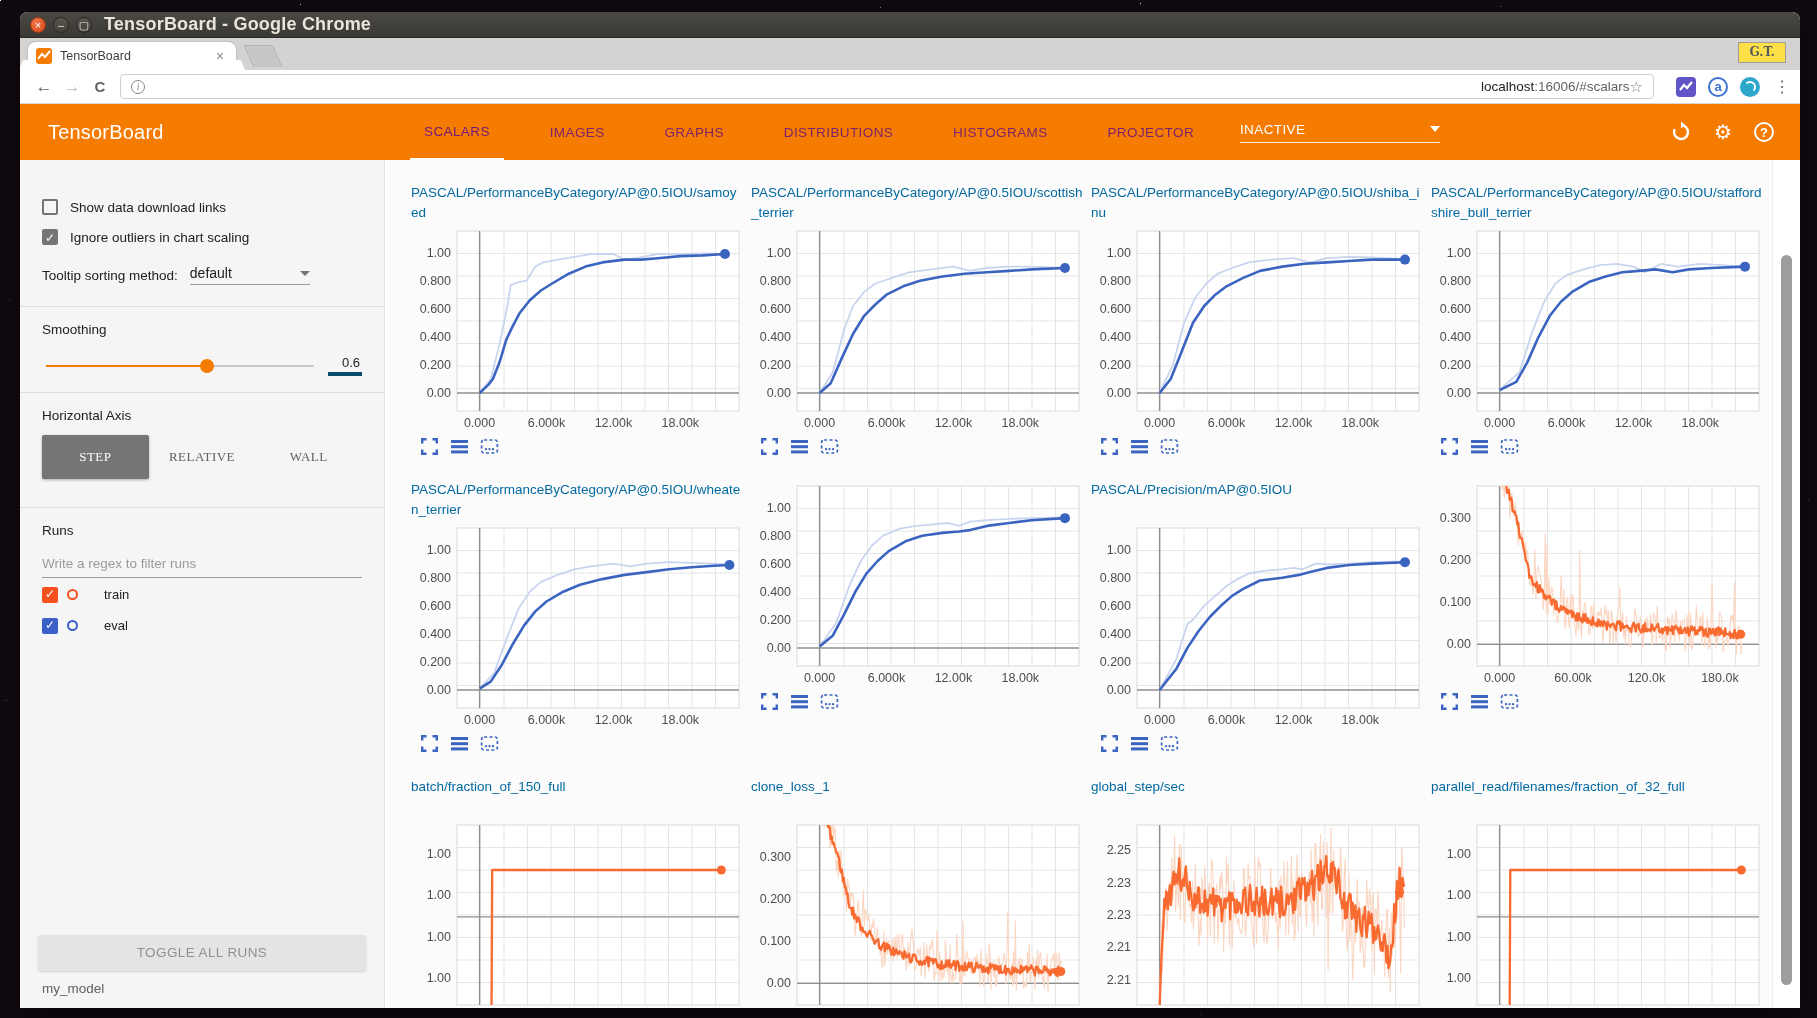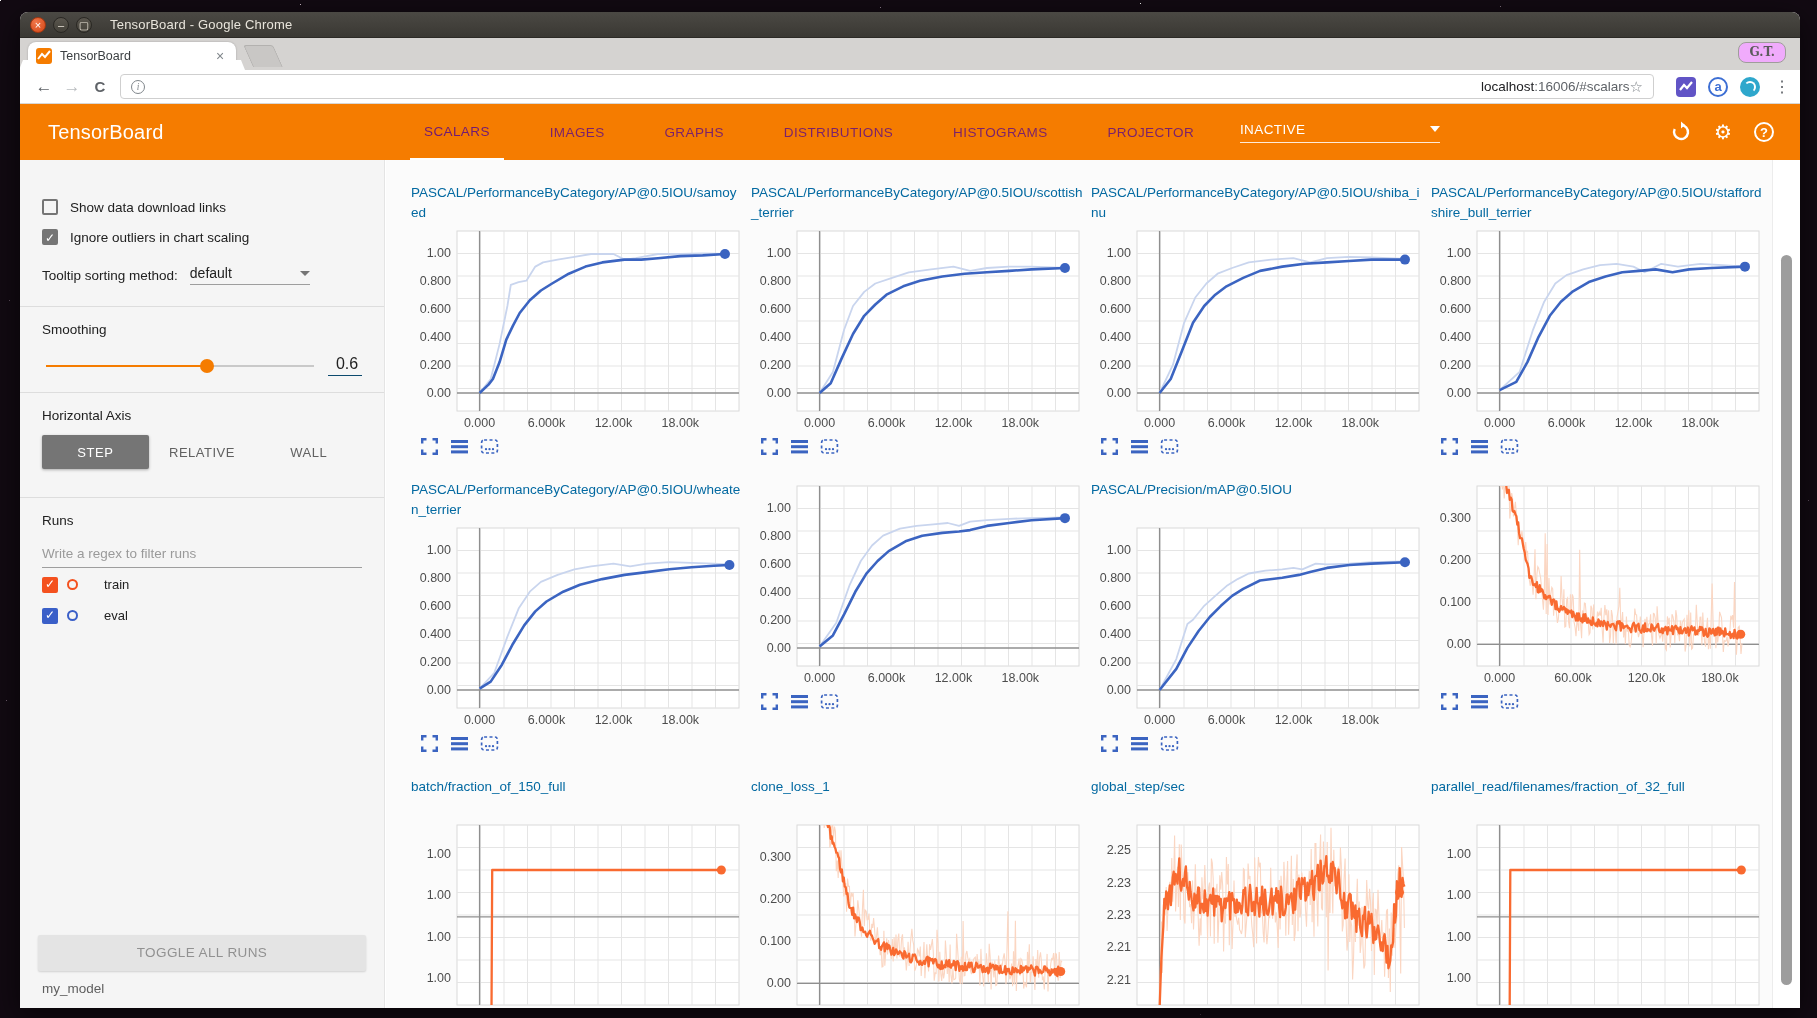--- a/index.html
+++ b/index.html
@@ -15,37 +15,37 @@
 
   
   .titlebar { position:absolute; left:0; top:0; right:0; height:26px;
     background:linear-gradient(#4b4944,#3a3833); border-bottom:1px solid #2c2a26;
     display:flex; align-items:center; }
   .winbtns { display:flex; gap:7px; margin-left:10px; }
   .winbtn { width:16px; height:16px; border-radius:50%; font-size:11px; line-height:15px;
     text-align:center; color:#e8e2d6; border:1px solid #2a2824; }
   .winbtn.close { background:radial-gradient(circle at 35% 30%, #f0764a, #d34615); color:#fff; border-color:#a33812; }
   .winbtn.min, .winbtn.max { background:linear-gradient(#5a564e,#44413a); }
-  .wintitle { color:#e9e5dc; font-size:13px; font-weight:normal; margin-left:18px; letter-spacing:.2px; }
+  .wintitle { color:#e9e5dc; font-size:18px; font-weight:bold; margin-left:12px; letter-spacing:.2px; }
 
   
   .tabstrip { position:absolute; left:0; top:26px; right:0; height:32px; background:#d5d3d1; }
   .tab { position:absolute; left:8px; bottom:0; width:208px; height:28px; background:#fff;
     border-radius:8px 8px 0 0; display:flex; align-items:center; padding:0 8px;
     box-shadow:0 0 2px rgba(0,0,0,.25); }
   .tab:before,.tab:after{ content:""; position:absolute; bottom:0; width:10px; height:10px; background:#fff; }
   .tab:before{ left:-7px; transform:skewX(-22deg);} .tab:after{ right:-7px; transform:skewX(22deg);}
   .favicon { width:16px; height:16px; border-radius:3px; background:#f57c00; position:relative; flex:none; }
   .favicon svg { position:absolute; inset:0; }
   .tabtitle { font-size:12.5px; color:#3c4043; margin-left:8px; flex:1; }
   .tabclose { color:#80868b; font-size:14px; width:16px; text-align:center; }
   .newtab { position:absolute; left:228px; bottom:3px; width:30px; height:22px; background:#c9c7c5;
     transform:skewX(24deg); border:1px solid #b3b1af; border-bottom:none; border-radius:3px 3px 0 0; }
   .profilechip { position:absolute; right:14px; top:4px; height:21px; padding:0 10px; border:1px solid #9f9d9b;
-    border-radius:8px; background:#f0abfc; color:#5a5a5a; font-family:"DejaVu Serif", serif;
+    border-radius:0; background:#fde047; color:#5a5a5a; font-family:"DejaVu Serif", serif;
     font-weight:bold; font-size:12px; line-height:19px; }
 
   
   .toolbar { position:absolute; left:0; top:58px; right:0; height:34px; background:#fff;
     border-bottom:1px solid #d8d7d5; display:flex; align-items:center; padding:0 10px; }
   .navbtn { font-size:17px; color:#5f6368; width:28px; text-align:center; }
   .navbtn.fwd { color:#b9bcbf; }
   .navbtn.reload { font-size:15px; font-weight:bold; }
   .omnibox { flex:1; height:25px; margin:0 10px 0 6px; border:1px solid #cfcfcf; border-radius:4px;
     background:#fff; display:flex; align-items:center; padding:0 10px; }
@@ -89,24 +89,24 @@
   .dropdown { display:flex; align-items:center; width:120px; margin-left:12px; border-bottom:1px solid #9e9e9e;
     padding-bottom:3px; font-size:14px; }
   .dropdown .caret { margin-left:auto; width:0; height:0; border-left:5px solid transparent;
     border-right:5px solid transparent; border-top:5px solid #757575; }
   .divider { height:1px; background:#ddd; margin:16px -22px 0 -22px; }
   .secttitle { margin-top:15px; color:#212121; }
   .sliderrow { display:flex; align-items:center; margin-top:18px; gap:14px; }
   .slider { position:relative; flex:1; height:2px; background:#c9c9c9; margin-left:4px; }
   .slider .fill { position:absolute; left:0; top:0; bottom:0; background:#f57c00; }
   .slider .thumb { position:absolute; top:-6px; width:14px; height:14px; border-radius:50%; background:#f57c00; margin-left:-7px; }
-  .sliderval { width:34px; border-bottom:1px solid #0c4a6e; text-align:center; padding:0 2px 2px 6px; font-size:16px; }
+  .sliderval { width:34px; border-bottom:4px solid #0c4a6e; text-align:right; padding:0 2px 2px 6px; font-size:13px; }
   .axisbtns { display:flex; margin-top:12px; }
-  .axisbtn { flex:1; height:34px; display:flex; align-items:center; justify-content:center;
-    font-size:13px; letter-spacing:.5px; color:#616161; border-radius:2px; }
+  .axisbtn { flex:1; height:44px; display:flex; align-items:center; justify-content:center;
+    font-size:13px; letter-spacing:.5px; color:#616161; border-radius:2px;font-family:Liberation Serif, serif; }
   .axisbtn.sel { background:#757575; color:#fff; box-shadow:0 1px 3px rgba(0,0,0,.3); }
   .filterinput { width:100%; margin-top:14px; border:none; border-bottom:1px solid #9e9e9e; background:transparent;
     font-size:13.5px; padding:4px 0 6px 0; color:#212121; font-family:"Liberation Sans",sans-serif; }
   .filterinput::placeholder { color:#9a9a9a; }
   .runrow { display:flex; align-items:center; height:29px; gap:9px; margin-top:2px; }
   .runbox { width:16px; height:16px; border-radius:2px; color:#fff; font-size:12px; line-height:15px; text-align:center; flex:none; }
   .runring { width:11px; height:11px; border-radius:50%; border:2.5px solid; flex:none; }
   .runname { font-size:13px;margin-left:17px; }
   .sidefoot { position:absolute; left:18px; right:18px; bottom:12px; }
   .togglebtn { width:100%; height:36px; background:#e4e4e4; border-radius:2px; color:#919191;

